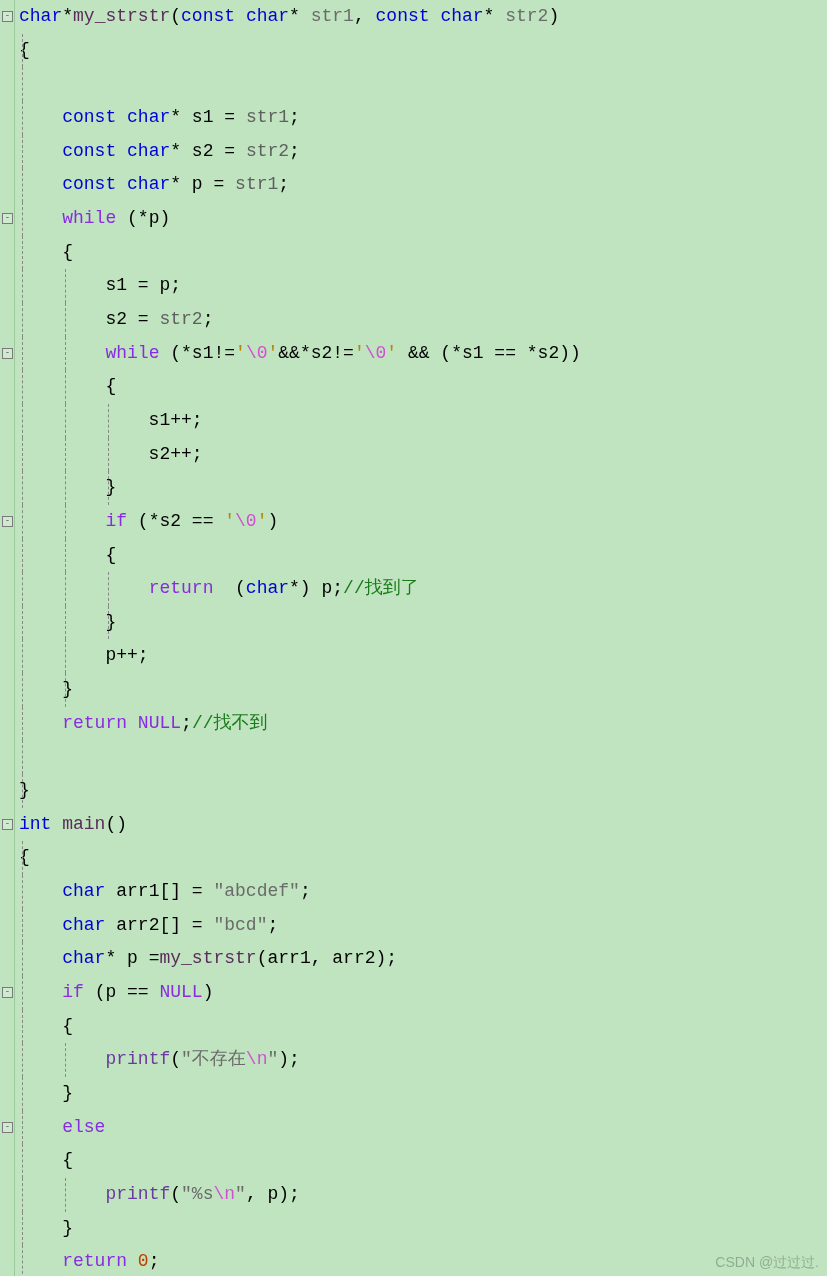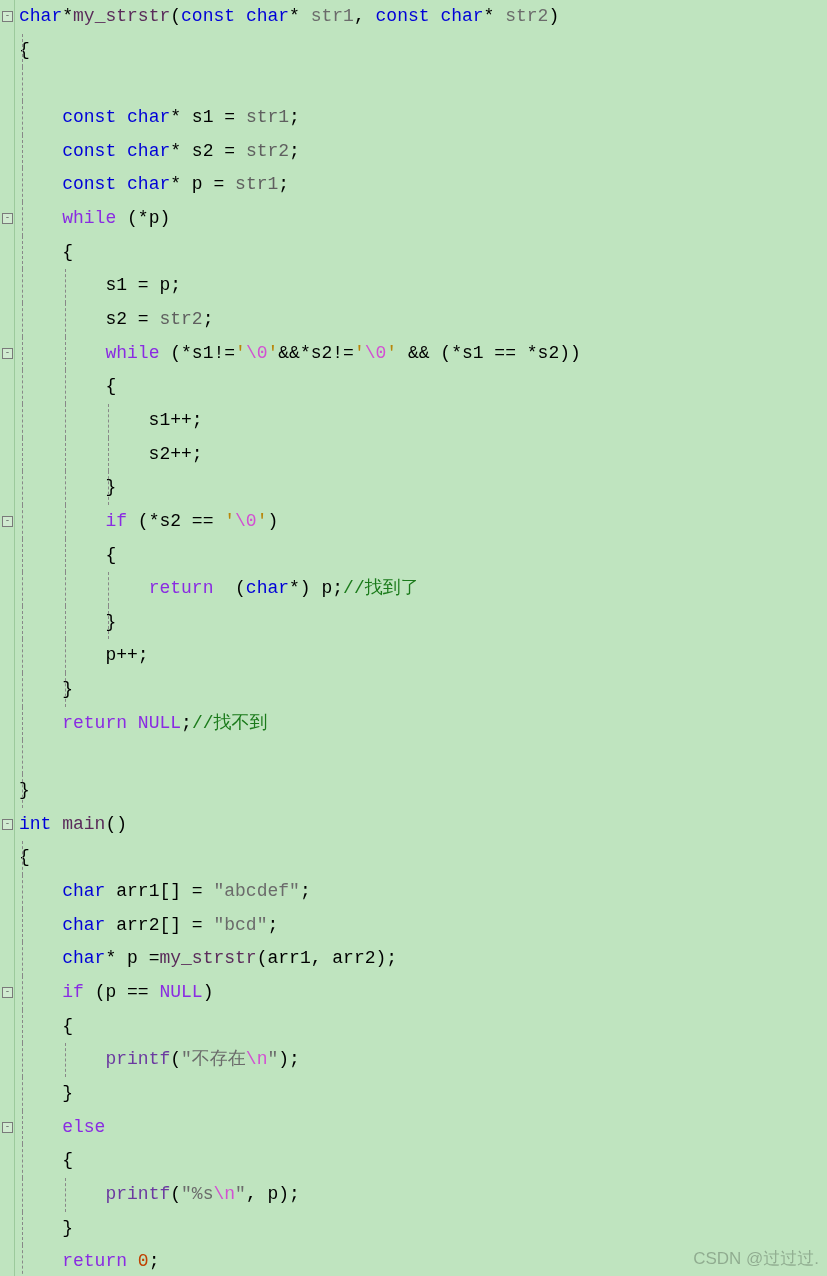--- a/index.html
+++ b/index.html
@@ -59,21 +59,21 @@
   .str-lit   { color: #6b6b6b; }
   .comment   { color: #1a7a1a; }
   .const     { color: #8a2be2; margin-top: 7px; }
   .func      { color: #5a2b5a; }
   .builtin   { color: #6b3aa0; }
   .num       { color: #c04000; }
   .watermark {
     position: absolute;
     right: 8px;
     bottom: 4px;
-    font-size: 17px;
+    font-size: 14px;
     color: rgba(0,0,0,0.25);
     font-family: sans-serif;
   }
 </style>
 </head>
 <body>
 
 <div class="editor">
   <div class="gutter" id="gutter" style="height: 1279.08px;">
       <div class="fold" style="top: 11px;">-</div>

